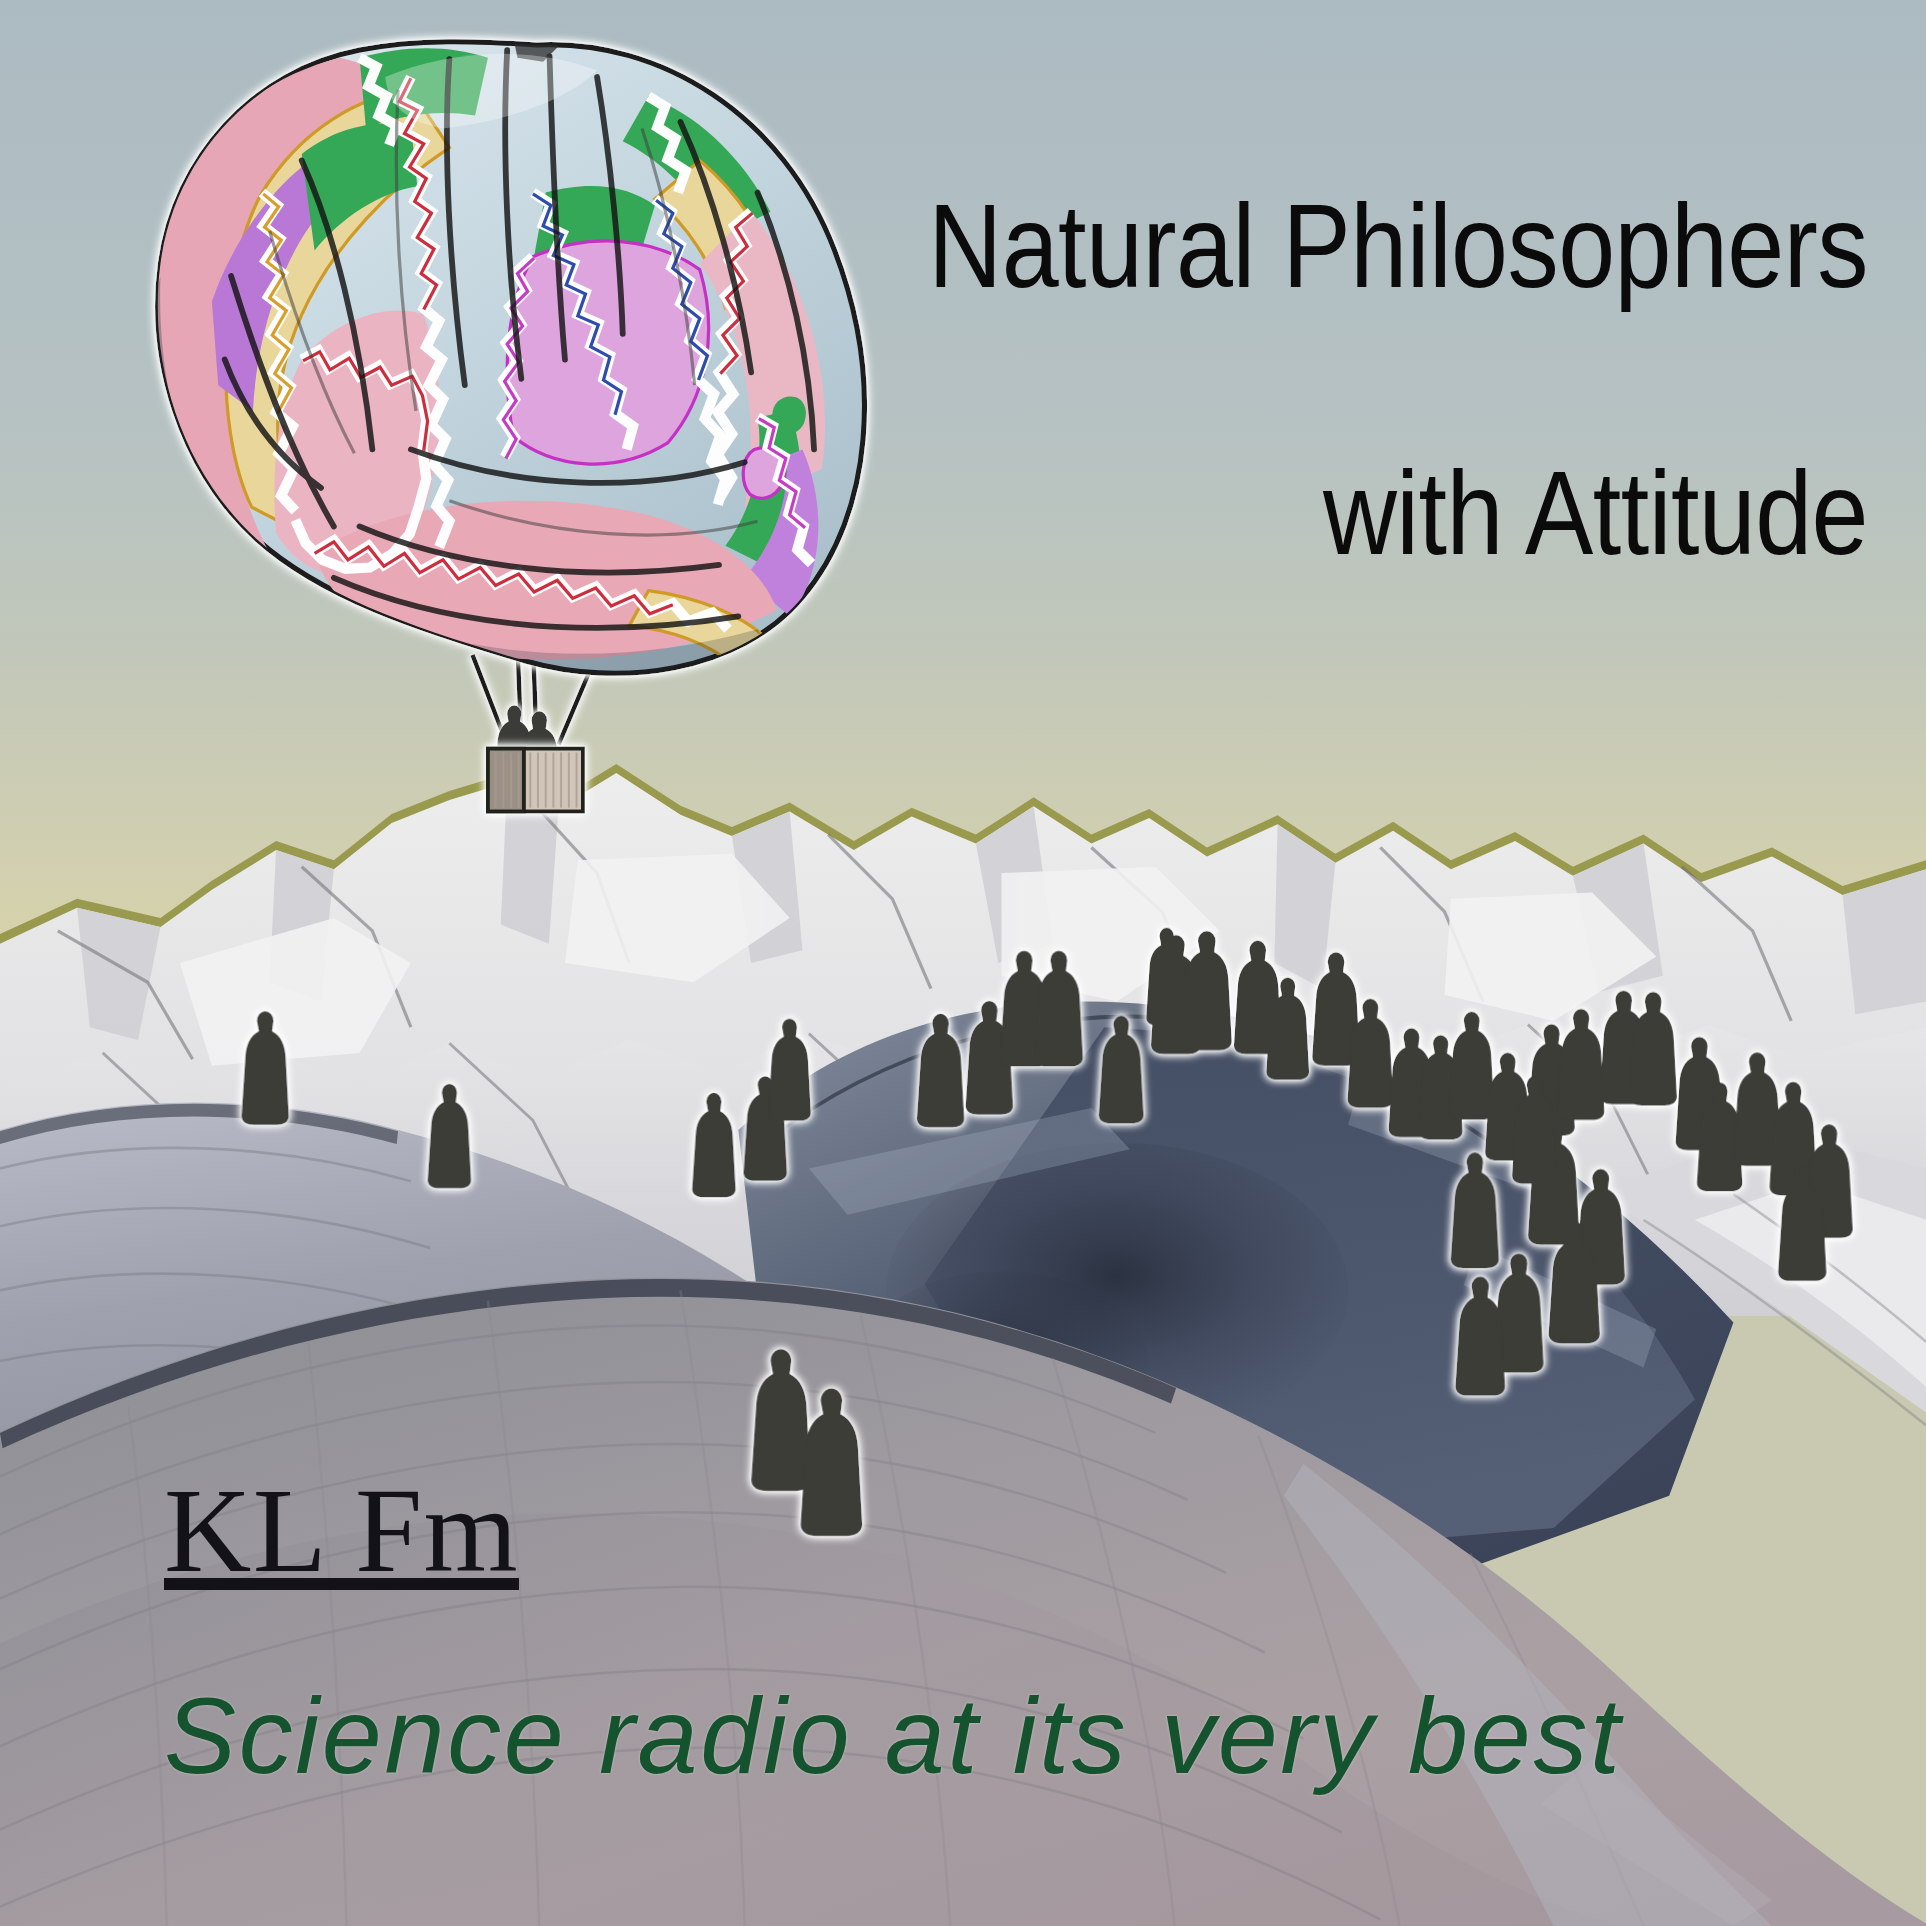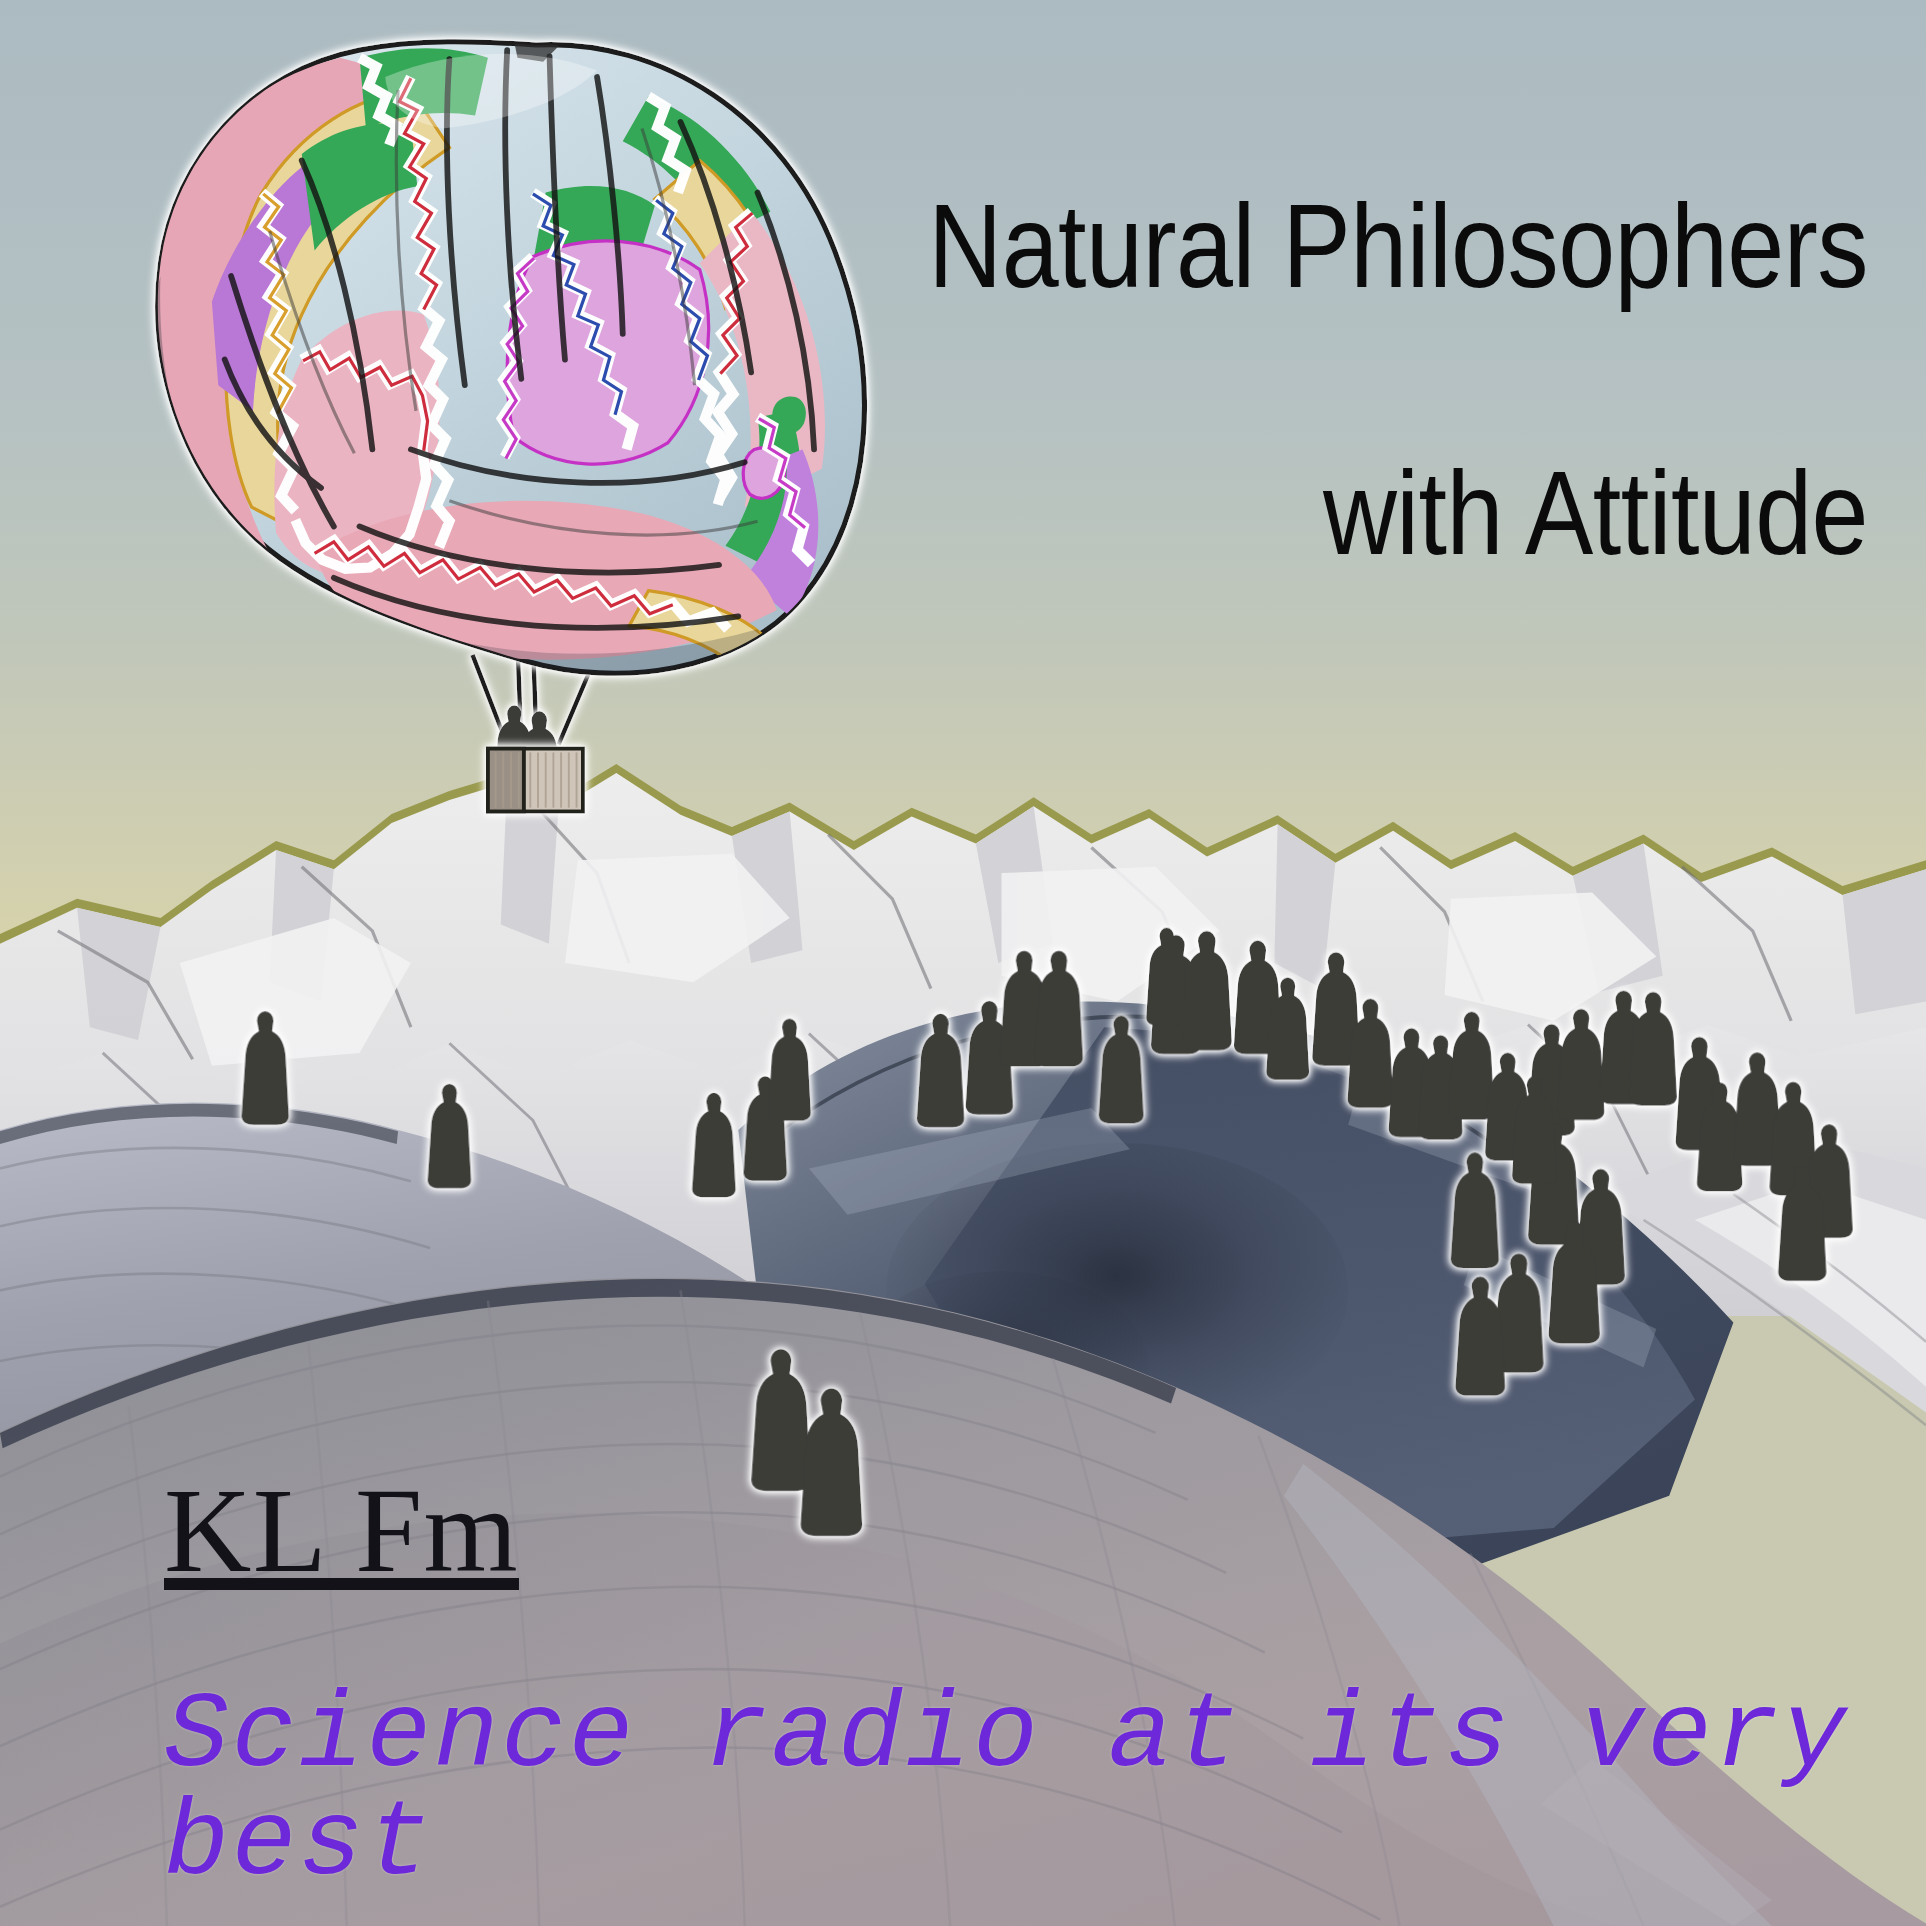--- a/index.html
+++ b/index.html
@@ -52,22 +52,22 @@
     font-family:"Liberation Serif",serif;
     font-size:121px;
     font-weight:400;
     letter-spacing:1.3px;
     line-height:1;
     text-decoration:underline;
   }
   #tagwrap{
     position:absolute;
     left:164px; top:1682px;
-    color:#6d28d9;
-    font-family:Liberation Mono, monospace;
+    color:#14532d;
+    font-family:Liberation Sans, sans-serif;
     font-style:italic;
     font-size:108px;
     font-weight:400;
     letter-spacing:2.6px;
     line-height:1;
     text-shadow:0 0 2.6px rgba(255,255,255,.45);
   }
   
   svg.layer{display:block;}
 </style>

